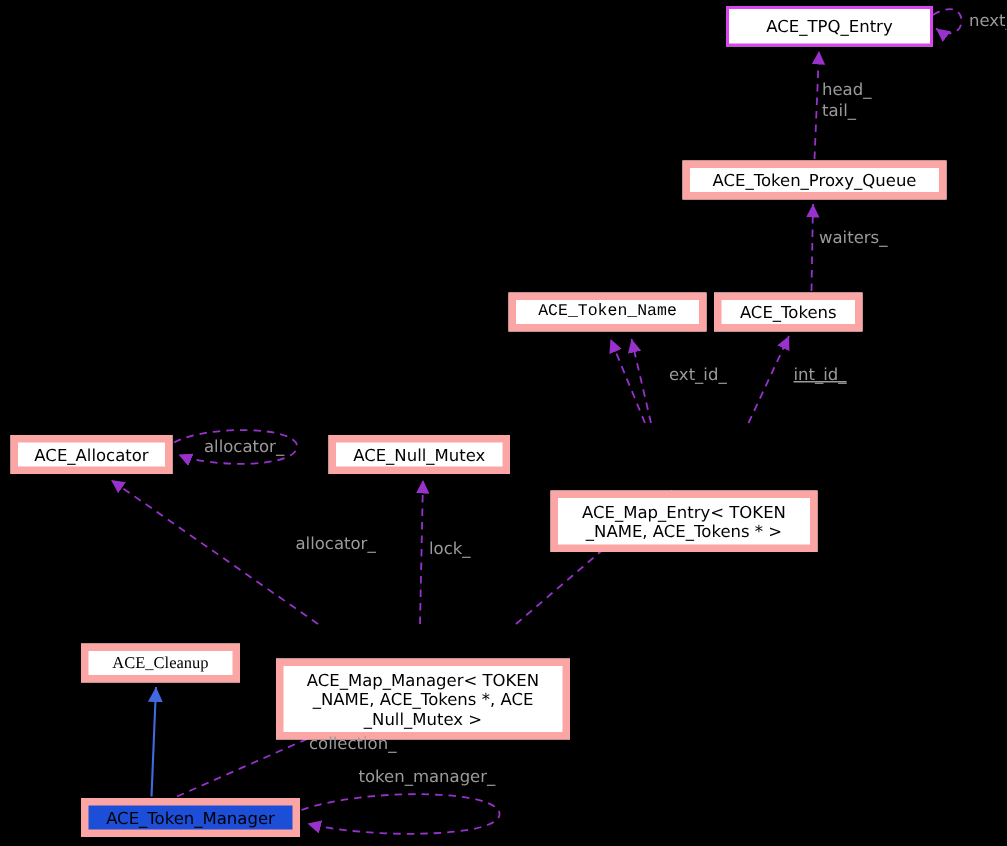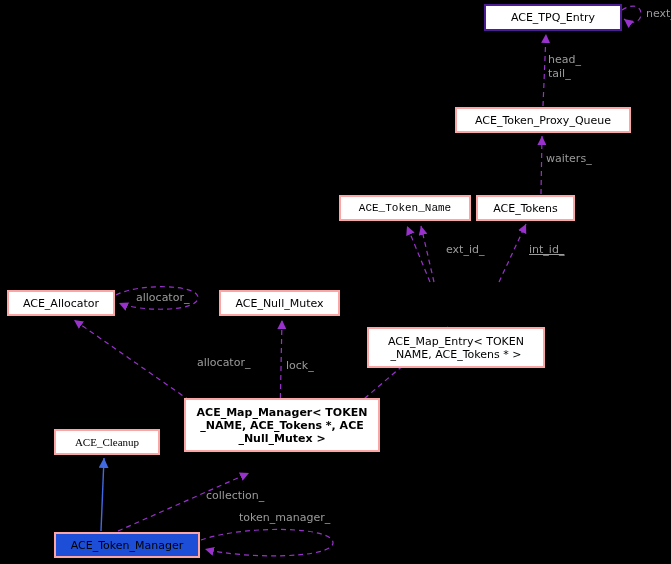--- a/index.html
+++ b/index.html
@@ -32,29 +32,29 @@
     stroke-width: 1.4;
   }
   .node {
     position: absolute;
     box-sizing: border-box;
     display: flex;
     align-items: center;
     justify-content: center;
     text-align: center;
     background: #ffffff;
-    border: 2px solid #fca5a5;
+    border: 5px solid #fca5a5;
     color: #000000;
     font-size: 11px;
     line-height: 13px;
     white-space: pre-line;
     cursor: pointer;
   }
   .node.highlight {
-    border: 2px solid #4c1d95;
+    border: 2px solid #d946ef;
   }
   .node.focus {
     background: #1d4ed8;
   }
   .edge-label {
     position: absolute;
     color: #9b9b9b;
     font-size: 11px;
     line-height: 14px;
     white-space: pre-line;
@@ -112,21 +112,21 @@
 
   <div class="node" style="left:476px; top:195px; width:99px; height:26px;">ACE_Tokens</div>
 
   <div class="node" style="left:7px; top:290px; width:108px; height:26px;">ACE_Allocator</div>
 
   <div class="node" style="left:219px; top:290px; width:121px; height:26px;">ACE_Null_Mutex</div>
 
   <div class="node" style="left:367px; top:283px; width:178px; height:41px;margin-top:44px;">ACE_Map_Entry&lt; TOKEN
 _NAME, ACE_Tokens * &gt;</div>
 
-  <div class="node" style="left:184px; top:398px; width:196px; height:54px;font-weight:bold;">ACE_Map_Manager&lt; TOKEN
+  <div class="node" style="left:184px; top:439px; width:196px; height:54px;">ACE_Map_Manager&lt; TOKEN
 _NAME, ACE_Tokens *, ACE
 _Null_Mutex &gt;</div>
 
   <div class="node" style="left:54px; top:429px; width:106px; height:26px;font-family:Liberation Serif, serif;">ACE_Cleanup</div>
 
   <div class="node focus" style="left:54px; top:532px; width:146px; height:26px;">ACE_Token_Manager</div>
 
   <div class="edge-label" style="left:646px; top:7px;">next_</div>
 
   <div class="edge-label" style="left:548px; top:53px;">head_

